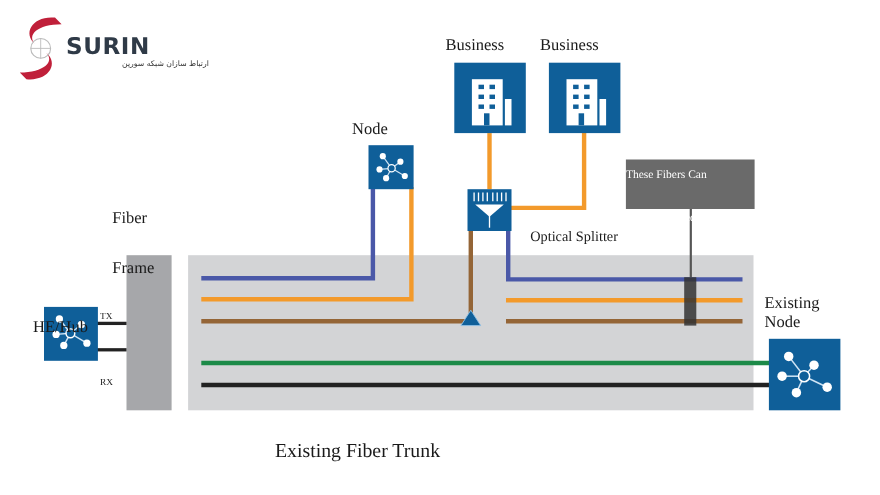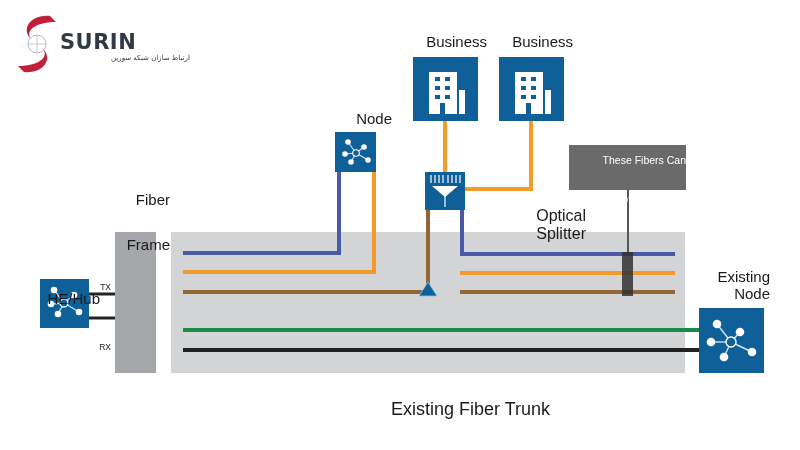--- a/index.html
+++ b/index.html
@@ -1,17 +1,17 @@
 <!DOCTYPE html>
 <html><head>
 <meta charset="utf-8">
 <style>
   html,body{margin:0;padding:0;background:#fff;}
   body{width:800px;height:450px;position:relative;overflow:hidden;font-family:"Liberation Sans","DejaVu Sans",sans-serif;}
-  .lbl{position:absolute;color:#1a1a1a;font-family:Liberation Sans, sans-serif;text-align:right;}
+  .lbl{position:absolute;color:#1a1a1a;font-family:Liberation Serif, serif;text-align:left;}
   svg{position:absolute;left:0;top:0;}
   .logo-text{position:absolute;left:60px;top:30px;font-family:"DejaVu Sans",sans-serif;font-weight:bold;font-size:21px;color:#2f3a47;letter-spacing:0.5px;}
   .logo-sub{position:absolute;left:76px;top:54px;font-size:7px;color:#333;font-family:"DejaVu Sans",sans-serif;margin-left:35px;}
 </style>
 </head>
 <body>
 
 <svg width="60" height="70" style="left:10px;top:10px;">
   <path d="M40 6 C20 4,10 20,22 30 C14 22,24 12,46 12 Z" fill="#c0203a"></path>
   <path d="M14 62 C34 64,44 48,32 38 C40 46,30 56,8 56 Z" fill="#c0203a"></path>
@@ -150,18 +150,18 @@
 </svg>
 
 <div class="lbl" style="left:30px;top:254px;width:70px;font-size:15px;margin-top:36px;">HE/Hub</div>
 <div class="lbl" style="left:91px;top:282px;width:20px;font-size:8.5px;">TX</div>
 <div class="lbl" style="left:91px;top:306px;width:20px;font-size:8.5px;margin-top:36px;">RX</div>
 <div class="lbl" style="left:102px;top:191px;width:68px;font-size:15px;">Fiber</div>
 <div class="lbl" style="left:102px;top:224px;width:68px;font-size:15px;margin-top:12px;">Frame</div>
 <div class="lbl" style="left:320px;top:110px;width:72px;font-size:15px;">Node</div>
 <div class="lbl" style="left:405px;top:33px;width:82px;font-size:15px;">Business</div>
 <div class="lbl" style="left:491px;top:33px;width:82px;font-size:15px;">Business</div>
-<div class="lbl" style="left:482px;top:207px;width:104px;font-size:16px;">Optical Splitter</div>
+<div class="lbl" style="left:482px;top:207px;width:104px;font-size:13px;">Optical Splitter</div>
 <div class="lbl" style="left:569px;top:154px;width:117px;font-size:10.5px;color:#fff;">These Fibers Can</div>
 <div class="lbl" style="left:569px;top:169px;width:117px;font-size:10.5px;color:#fff;margin-top:24px;">Not Be Reused</div>
 <div class="lbl" style="left:695px;top:268px;width:75px;font-size:15px;">Existing</div>
 <div class="lbl" style="left:695px;top:285px;width:75px;font-size:15px;">Node</div>
 <div class="lbl" style="left:250px;top:399px;width:300px;font-size:18px;">Existing Fiber Trunk</div>
 
 </body></html>

